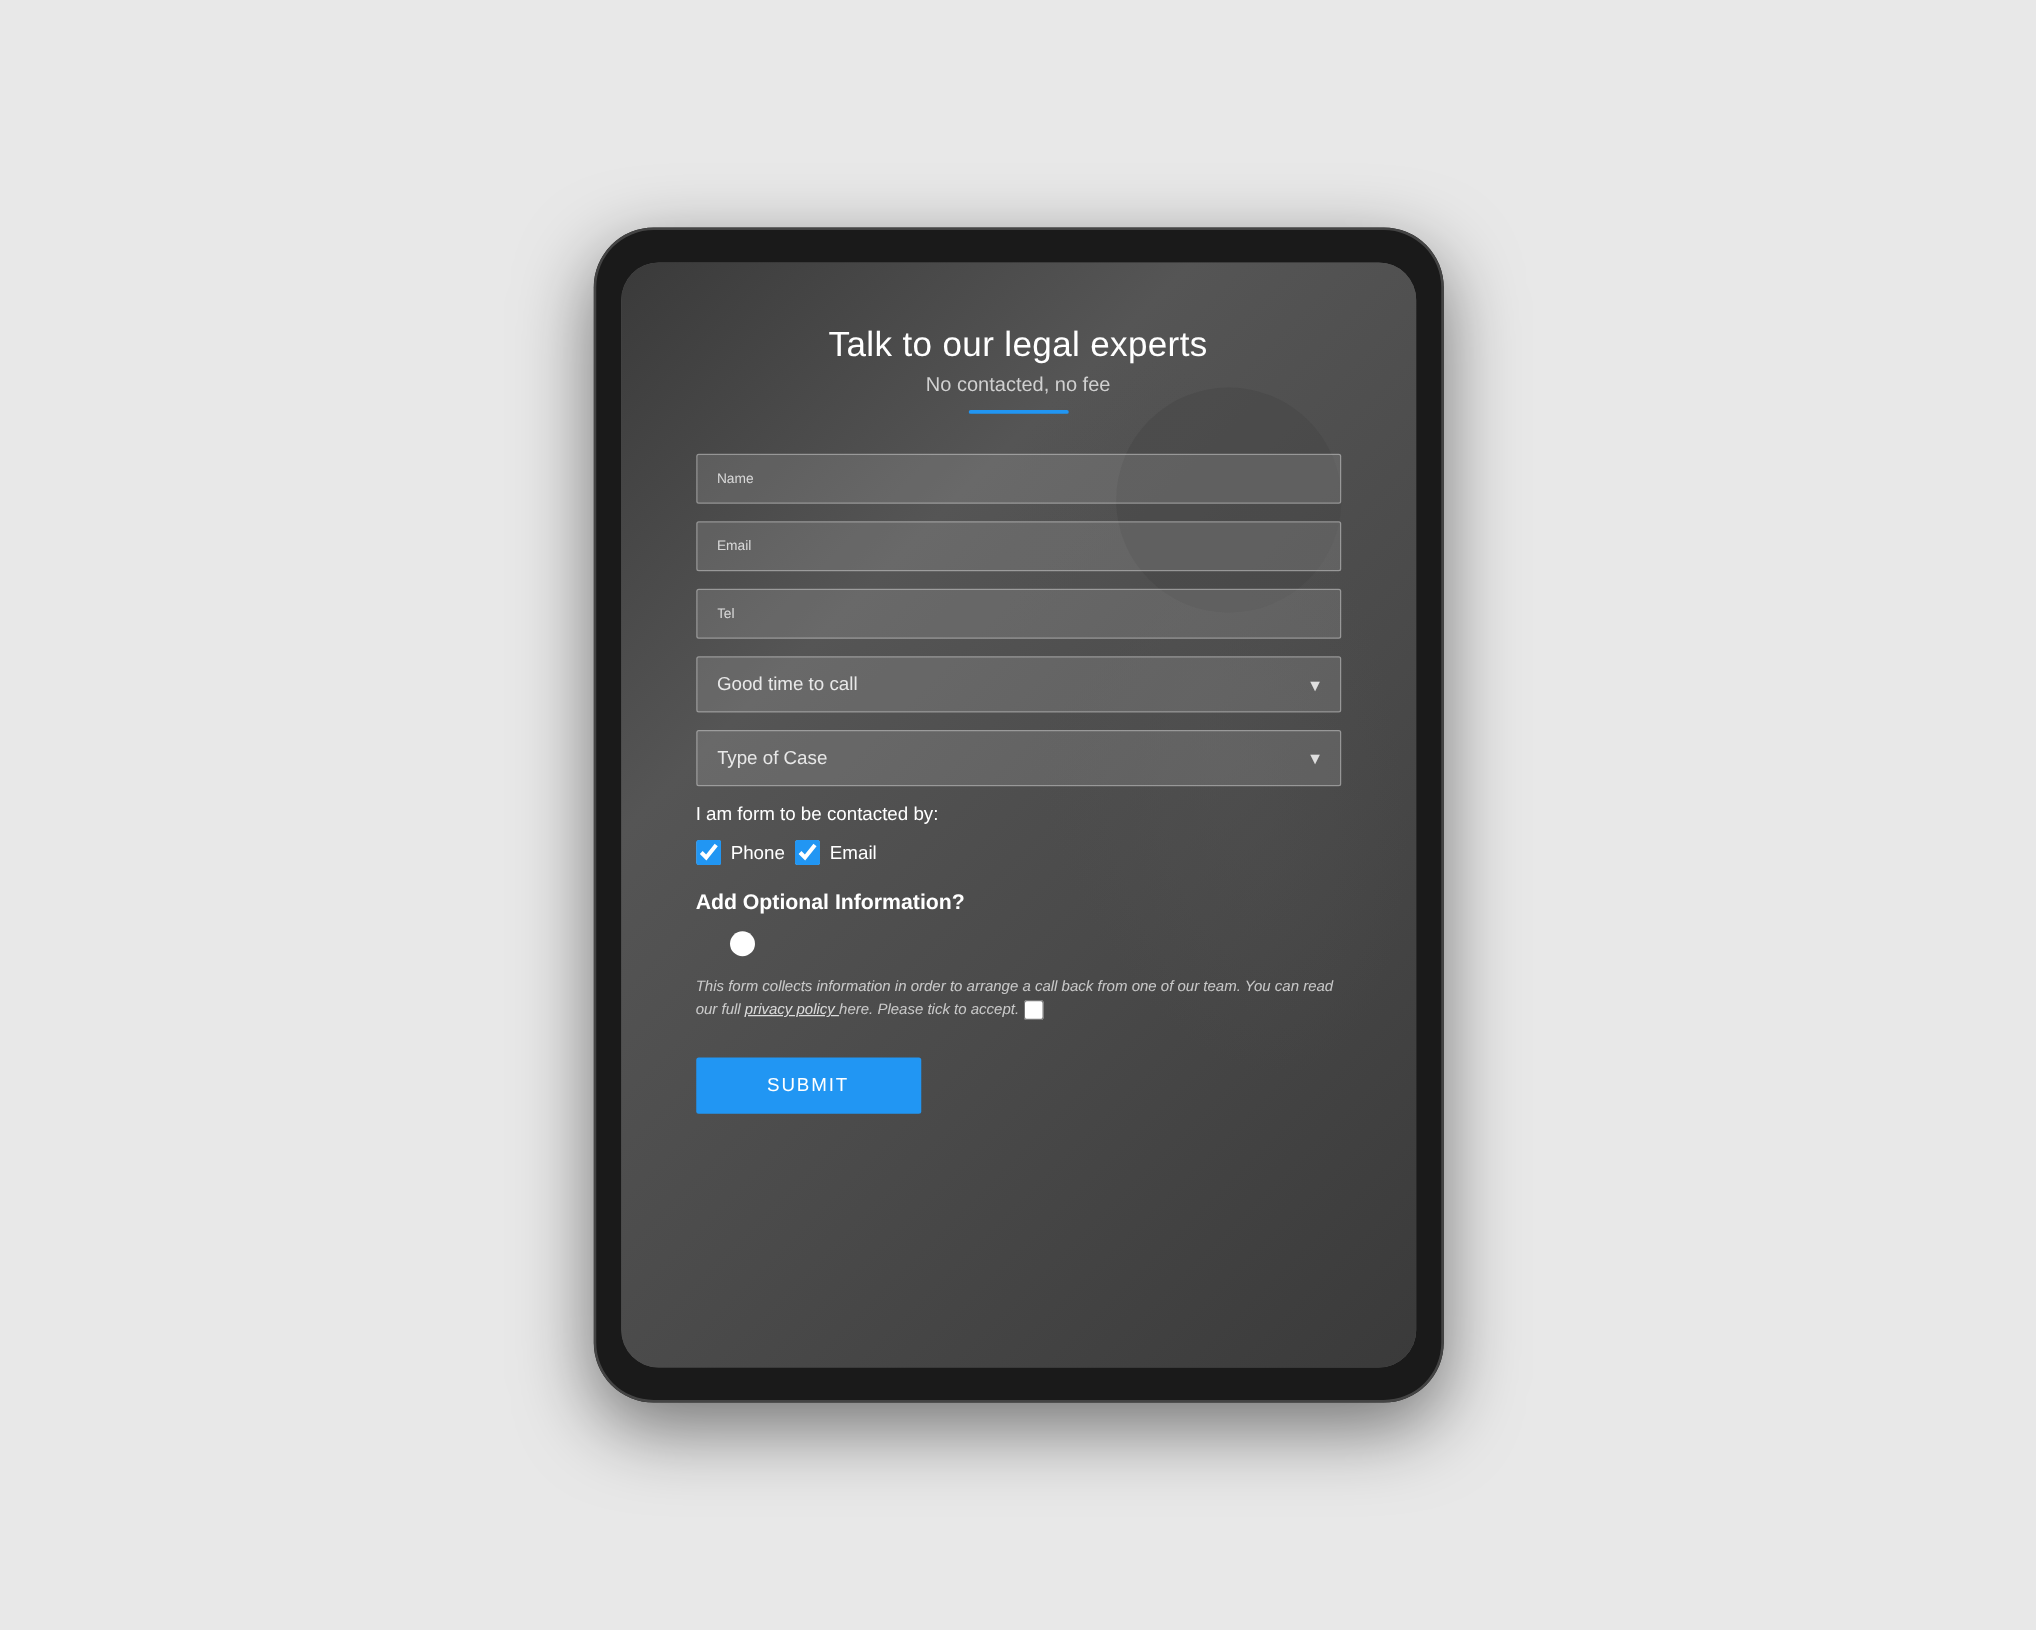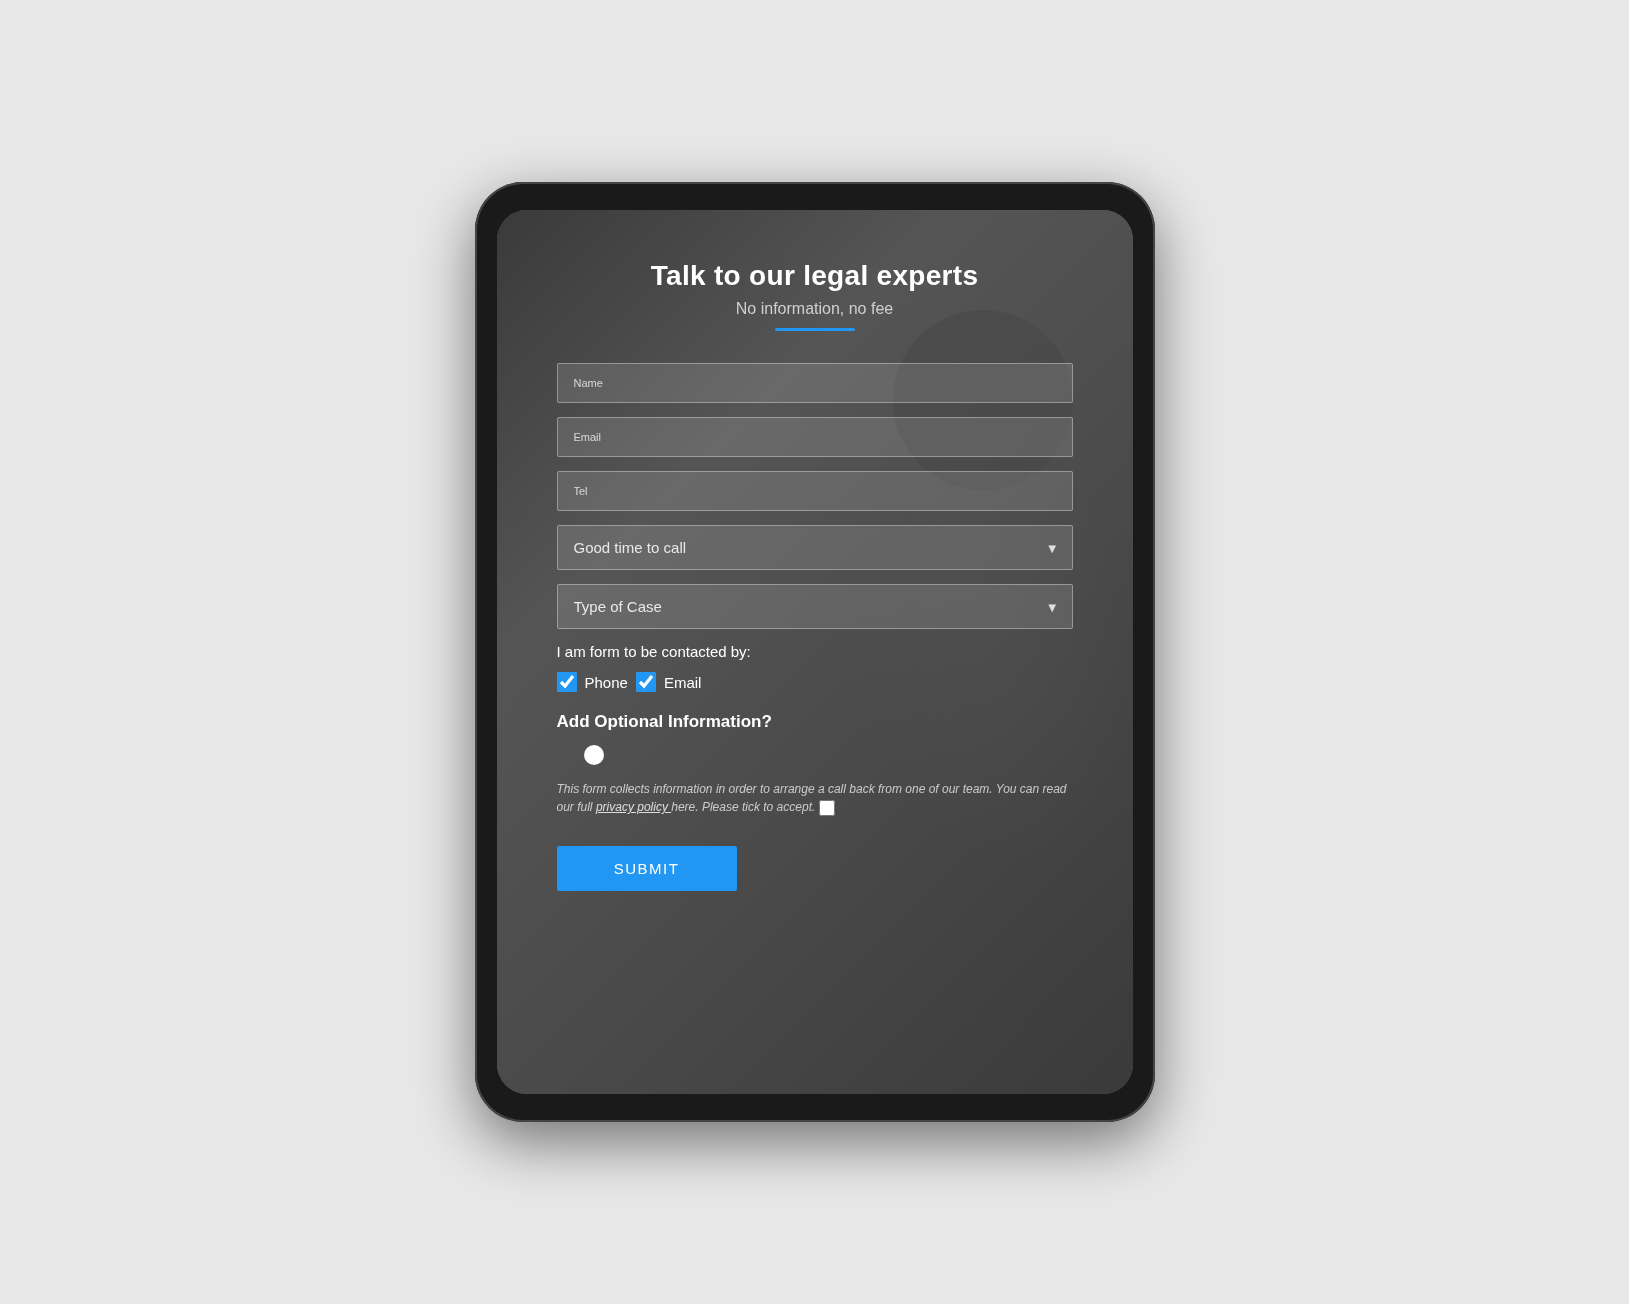--- a/index.html
+++ b/index.html
@@ -75,21 +75,21 @@
       z-index: 1;
       padding: 50px 60px 40px;
       height: 100%;
       overflow-y: auto;
     }
 
     .form-title {
       text-align: center;
       color: #ffffff;
       font-size: 28px;
-      font-weight: 700;
+      font-weight: 400;
       margin-bottom: 8px;
       letter-spacing: 0.3px;
     }
 
     .form-subtitle {
       text-align: center;
       color: #d0d0d0;
       font-size: 16px;
       margin-bottom: 10px;
     }
@@ -272,21 +272,21 @@
 
 <div class="tablet-frame">
   <div class="tablet-screen">
     <div class="bg-overlay"></div>
     <div class="bg-figure"></div>
 
     <div class="form-container">
 
       <h1 class="form-title">Talk to our legal experts</h1>
 
-      <p class="form-subtitle">No information, no fee</p>
+      <p class="form-subtitle">No contacted, no fee</p>
 
       <div class="title-underline"></div>
 
       <input class="form-field" type="text" placeholder="Name" style="">
 
       <input class="form-field" type="email" placeholder="Email" style="">
 
       <input class="form-field" type="tel" placeholder="Tel" style="">
 
       <div class="select-wrapper">

